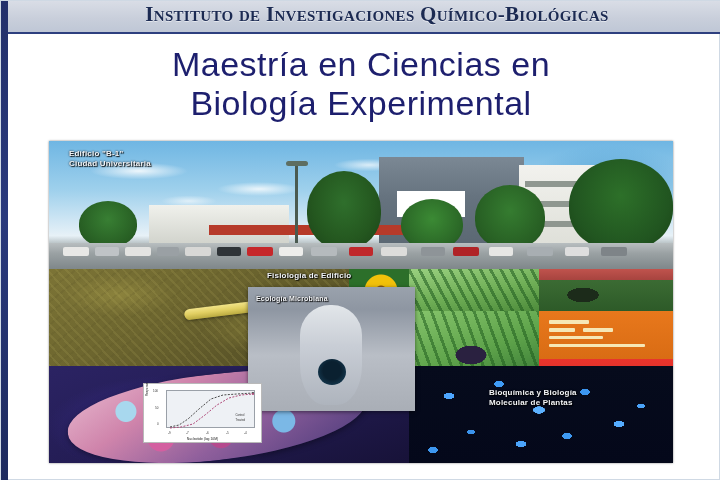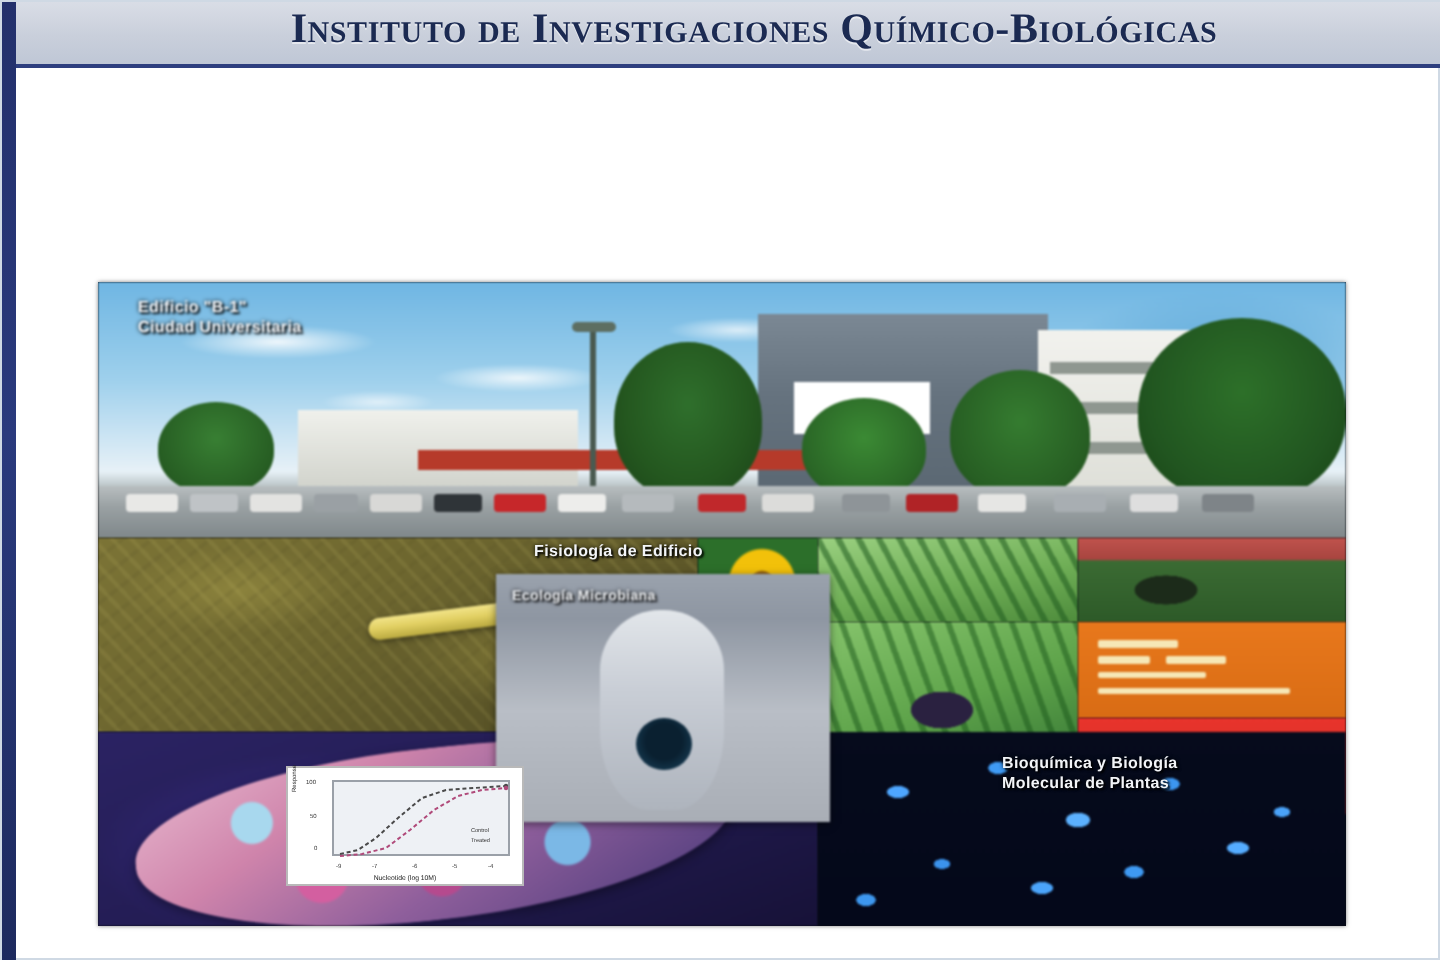--- a/index.html
+++ b/index.html
@@ -230,20 +230,24 @@
 <body>
 
 <div id="slide">
 
   <div class="left-strip"></div>
 
   <div class="header-band">
     <div class="header-title">Instituto de Investigaciones Químico-Biológicas</div>
   </div>
 
+  <div class="main-title">
+    <span>Maestría en Ciencias en</span>
+    <span class="l2">Biología Experimental</span>
+  </div>
 
   <div id="collage">
 
     <div class="tile t-campus soft">
       <div class="campus-sky-clouds"></div>
       <div class="campus-bldg-left"></div>
       <div class="campus-bldg-grey">
         <div class="win"></div>
       </div>
       <div class="campus-bldg-white">
@@ -310,21 +314,21 @@
 
     <div class="tile t-bioq soft">
       <div class="bioq-blob"></div>
 
     </div>
 
     <div class="tile t-nuclei soft"></div>
 
     <div class="clabel lbl-fisio">Fisiología de Edificio</div>
 
-    <div class="clabel lbl-bioqmol" style="left:440px;top:236px;margin-left:12px;">Bioquímica y Biología
+    <div class="clabel lbl-bioqmol" style="left:440px;top:247px;">Bioquímica y Biología
 Molecular de Plantas</div>
 
     <div class="inset-eco soft">
       <div class="eco-root"></div>
       <div class="eco-tip"></div>
       <div class="clabel lbl-eco">Ecología Microbiana</div>
     </div>
 
   </div>
 

